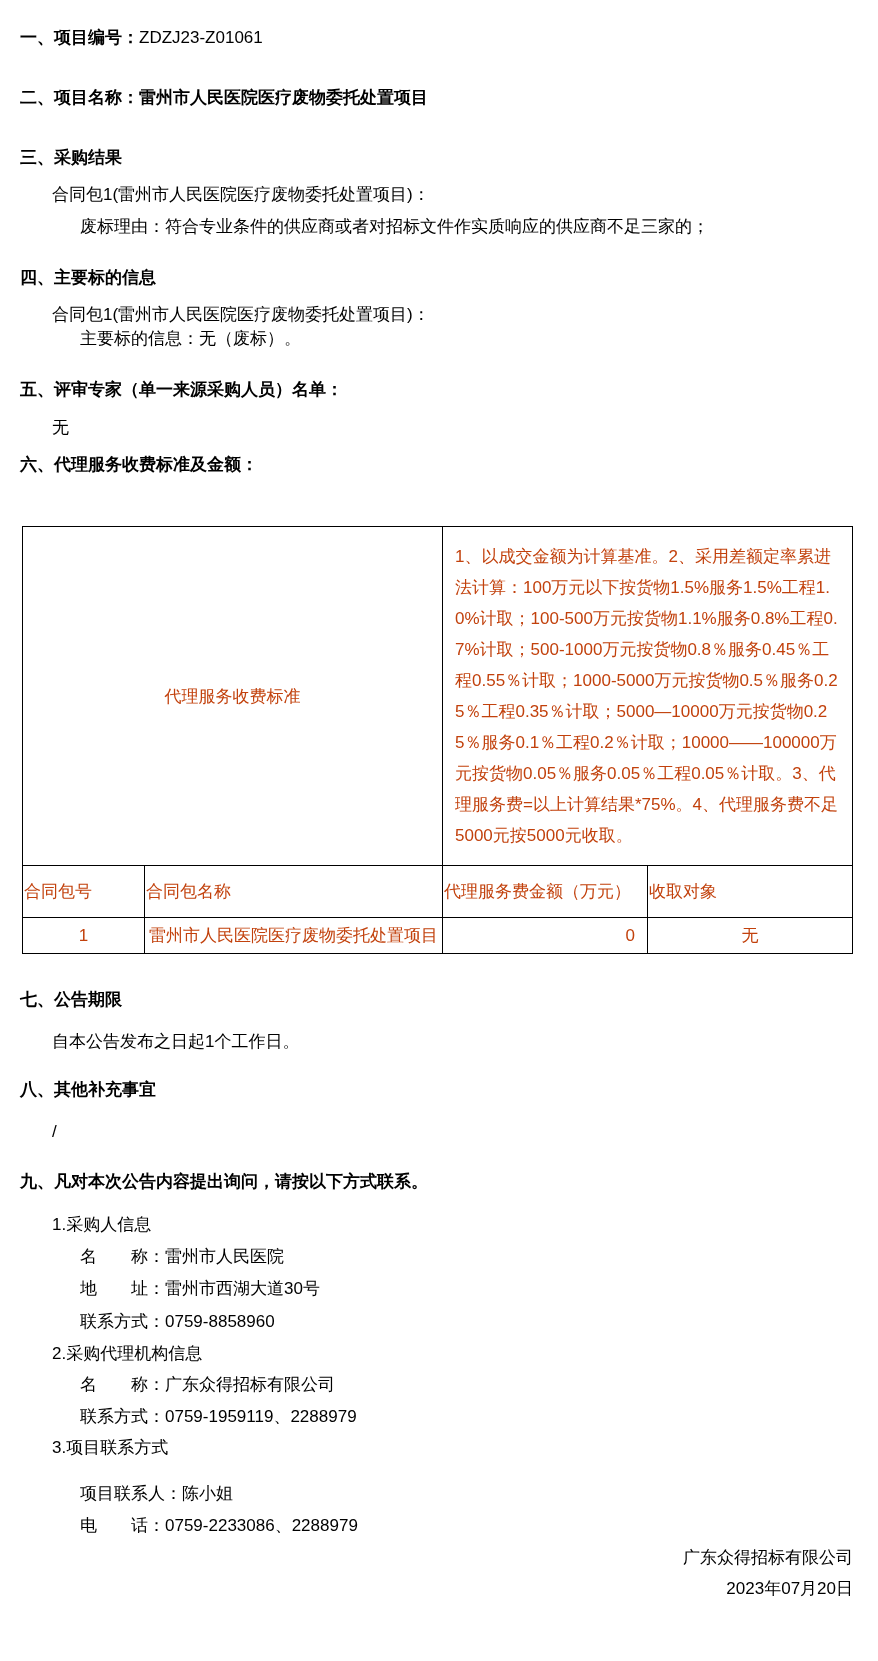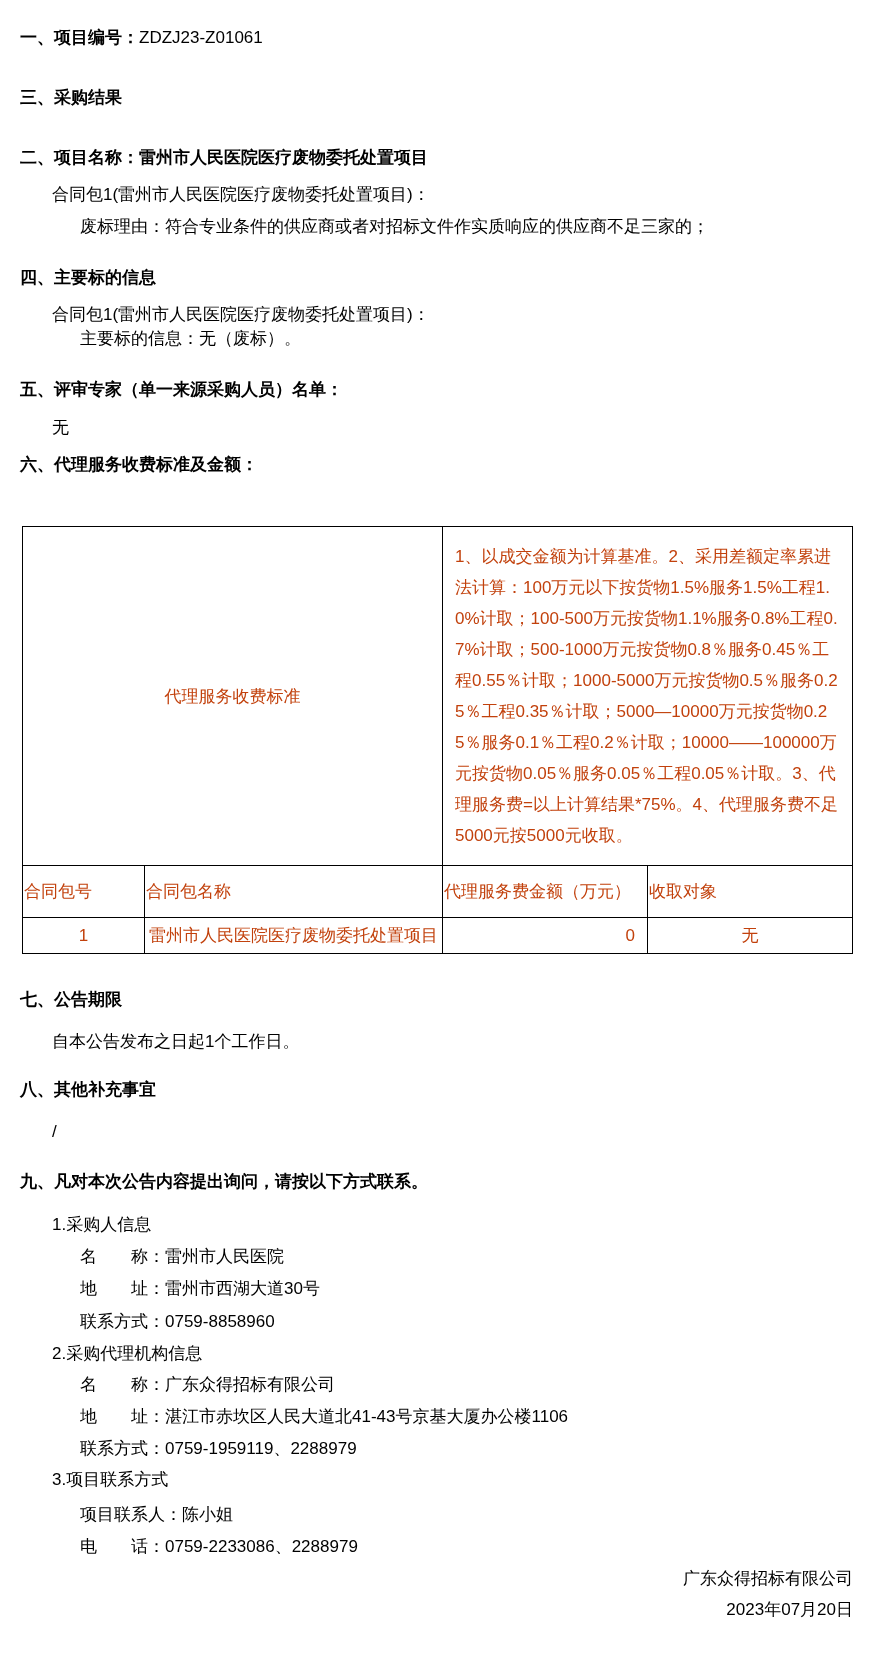--- a/index.html
+++ b/index.html
@@ -44,23 +44,23 @@
   .data-row td { height: 33px; text-align: center; vertical-align: middle; }
   .data-row td.amount { text-align: right; padding-right: 12px; }
 </style>
 </head>
 <body>
 
 <div class="page">
 
   <div class="line"><span class="h">一、项目编号：</span><span>ZDZJ23-Z01061</span></div>
 
+  <div class="line h" style="margin-top:40px">二、项目名称：雷州市人民医院医疗废物委托处置项目</div>
+
   <div class="line h" style="margin-top:40px">三、采购结果</div>
-
-  <div class="line h" style="margin-top:40px">二、项目名称：雷州市人民医院医疗废物委托处置项目</div>
   <div class="line ind1" style="margin-top:17px">合同包1(雷州市人民医院医疗废物委托处置项目)：</div>
   <div class="line ind2" style="margin-top:12px">废标理由：符合专业条件的供应商或者对招标文件作实质响应的供应商不足三家的；</div>
 
   <div class="line h" style="margin-top:31px">四、主要标的信息</div>
   <div class="line ind1" style="margin-top:17px">合同包1(雷州市人民医院医疗废物委托处置项目)：</div>
   <div class="line ind2" style="margin-top:4px">主要标的信息：无（废标）。</div>
 
   <div class="line h" style="margin-top:31px">五、评审专家（单一来源采购人员）名单：</div>
   <div class="line ind1" style="margin-top:18px">无</div>
 
@@ -101,23 +101,22 @@
 
   <div class="line h" style="margin-top:30px">九、凡对本次公告内容提出询问，请按以下方式联系。</div>
 
   <div class="line ind1" style="margin-top:23px">1.采购人信息</div>
   <div class="line ind2" style="margin-top:12px">名　　称：雷州市人民医院</div>
   <div class="line ind2" style="margin-top:12px">地　　址：雷州市西湖大道30号</div>
   <div class="line ind2" style="margin-top:13px">联系方式：0759-8858960</div>
 
   <div class="line ind1" style="margin-top:12px">2.采购代理机构信息</div>
   <div class="line ind2" style="margin-top:11px">名　　称：广东众得招标有限公司</div>
-  <div class="line ind2" style="margin-top:12px">地　　址：湛江市赤坎区人民大道北41-43号京基大厦办公楼1106</div>
   <div class="line ind2" style="margin-top:12px">联系方式：0759-1959119、2288979</div>
 
   <div class="line ind1" style="margin-top:11px">3.项目联系方式</div>
-  <div class="line ind2" style="margin-top:15px">项目联系人：陈小姐</div>
+  <div class="line ind2" style="margin-top:26px">项目联系人：陈小姐</div>
   <div class="line ind2" style="margin-top:12px">电　　话：0759-2233086、2288979</div>
 
   <div class="line right" style="margin-top:12px">广东众得招标有限公司</div>
   <div class="line right" style="margin-top:11px">2023年07月20日</div>
 
 </div>
 
 </body></html>

